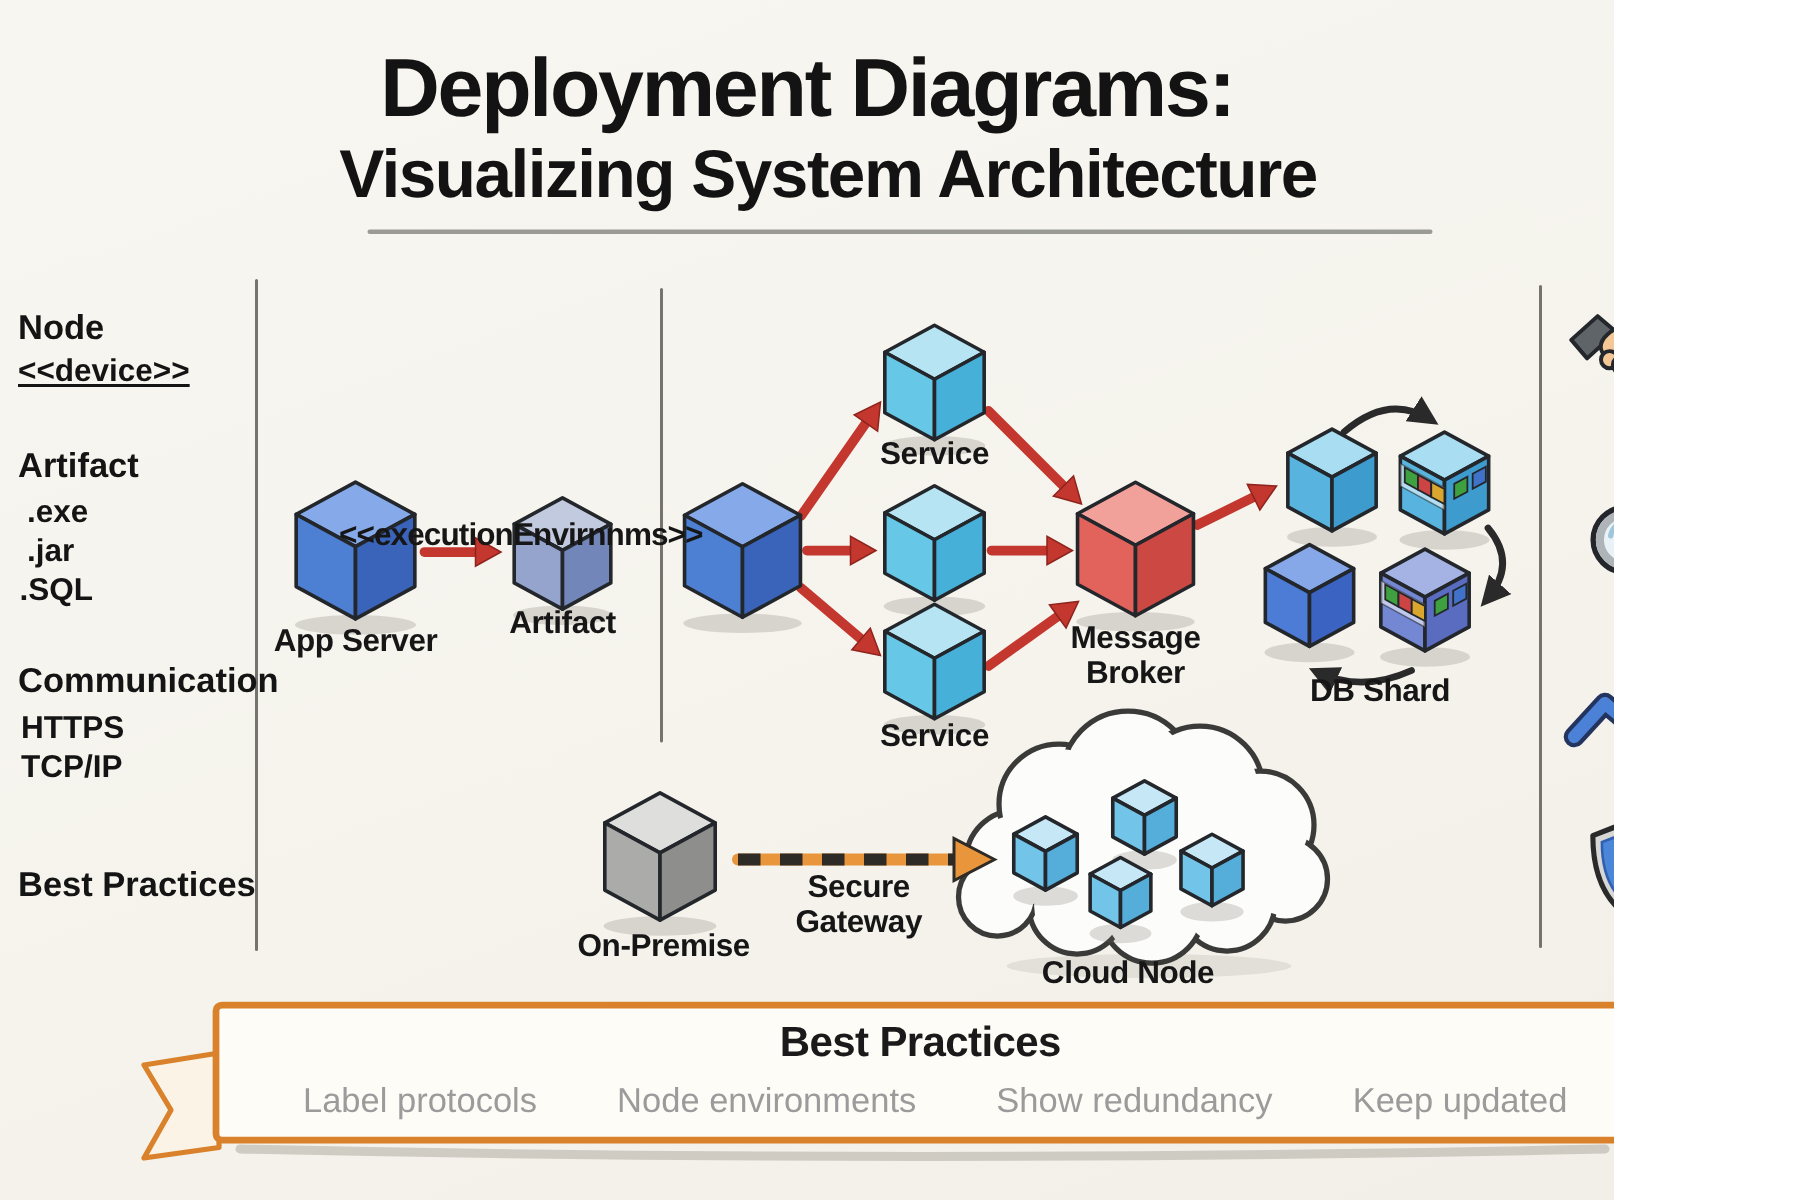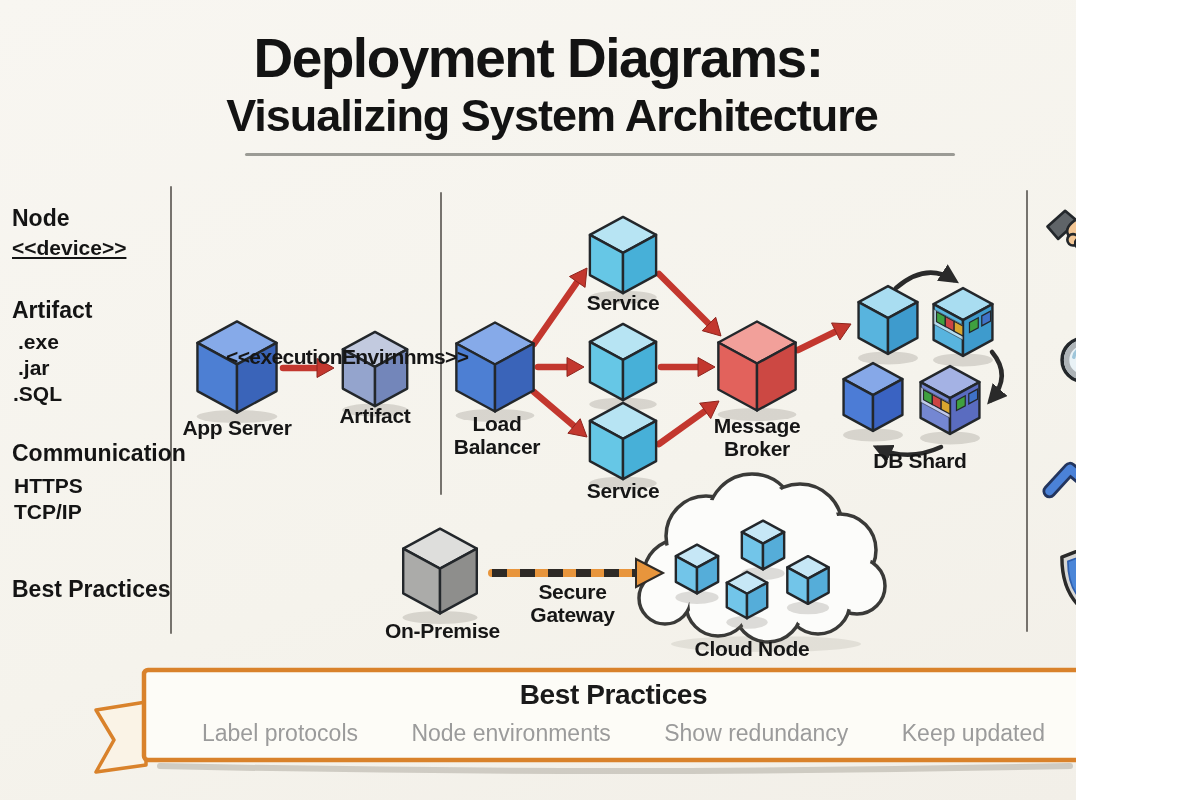--- a/index.html
+++ b/index.html
@@ -265,21 +265,20 @@
         <ellipse cx="808" cy="607.85" rx="21.114" ry="6.5" fill="rgba(110,105,95,0.22)"></ellipse>
         <polygon points="808,556.15 828.7,567.4 808,578.65 787.3,567.4" fill="#c6e7f6" stroke="#23272b" stroke-width="2.4" stroke-linejoin="round"></polygon>
         <polygon points="787.3,567.4 808,578.65 808,603.85 787.3,592.6" fill="#72c5e9" stroke="#23272b" stroke-width="2.4" stroke-linejoin="round"></polygon>
         <polygon points="808,578.65 828.7,567.4 828.7,592.6 808,603.85" fill="#55add9" stroke="#23272b" stroke-width="2.4" stroke-linejoin="round"></polygon>
       </g>
     </svg>
 
   <div class="lbl" id="lbl-exec-env">&lt;&lt;executionEnvirnnms&gt;&gt;</div>
   <div class="lbl" id="lbl-app-server">App Server</div>
   <div class="lbl" id="lbl-database">Artifact</div>
-  <div class="lbl" id="lbl-load-balancer">Load Balancer</div>
   <div class="lbl" id="lbl-service-top">Service</div>
   <div class="lbl" id="lbl-service-bottom">Service</div>
   <div class="lbl" id="lbl-message-broker">Message Broker</div>
   <div class="lbl" id="lbl-db-shard">DB Shard</div>
   <div class="lbl" id="lbl-on-premise">On-Premise</div>
   <div class="lbl" id="lbl-secure-gateway">Secure Gateway</div>
   <div class="lbl" id="lbl-cloud-node">Cloud Node</div>
 
   <svg class="rl-icon" id="rl-icon-1" width="88" height="62" viewBox="0 0 100 70">
     <polygon points="4,30 24,12 38,24 16,44" fill="#5f6468" stroke="#23272b" stroke-width="3" stroke-linejoin="round"></polygon>

